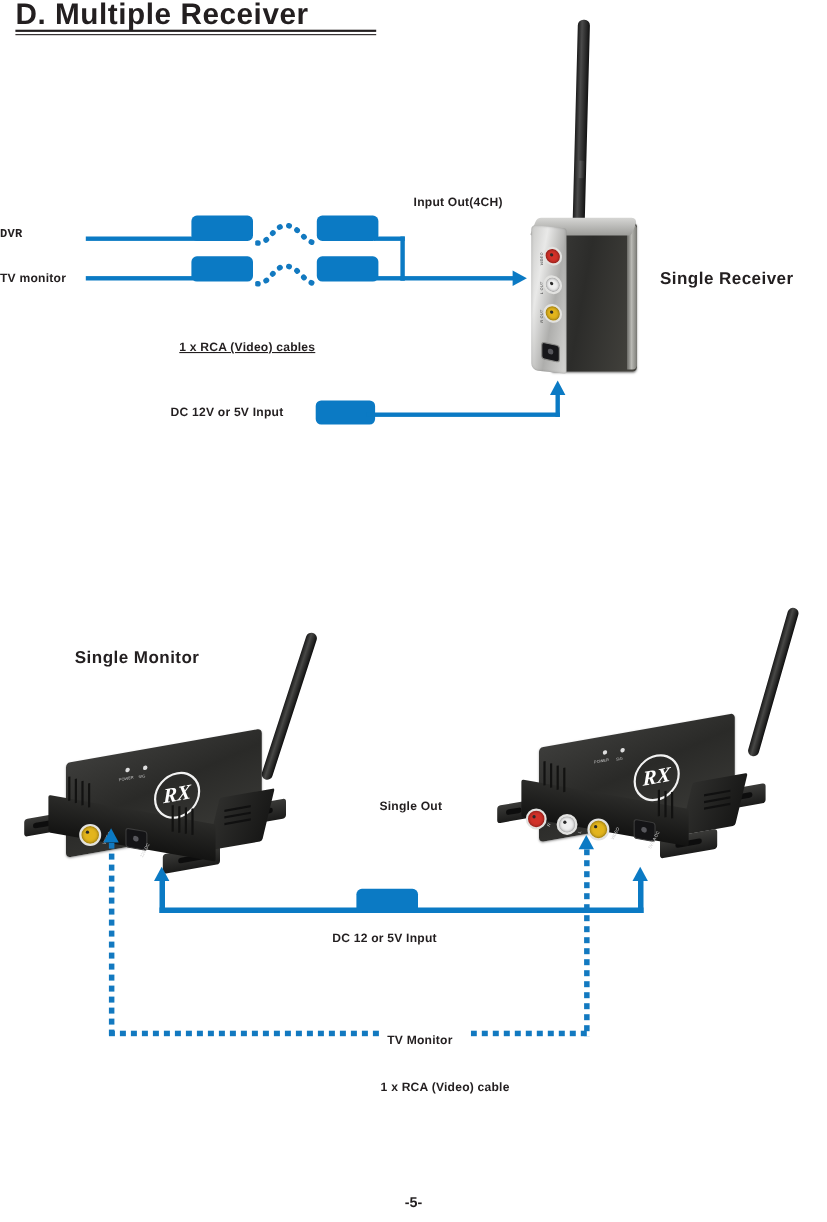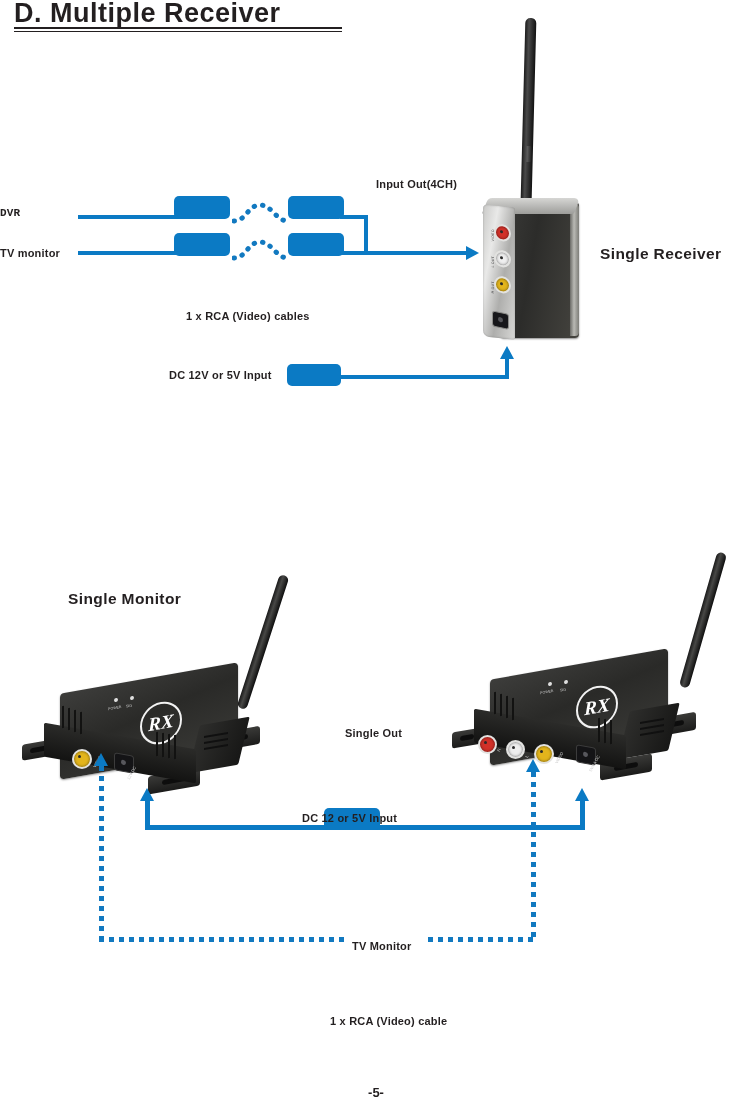--- a/index.html
+++ b/index.html
@@ -120,23 +120,23 @@
 <div class="abs blk" style="left:288px;top:233px;width:56px;height:23px;"></div>
 
 <div class="abs ln" style="left:340px;top:215px;width:28px;height:4px;"></div>
 <div class="abs ln" style="left:364px;top:215px;width:4px;height:40px;"></div>
 <div class="abs ln" style="left:340px;top:251px;width:28px;height:4px;"></div>
 <div class="abs ln" style="left:364px;top:251px;width:104px;height:4px;"></div>
 <div class="abs arrow-r" style="left:466px;top:246px;"></div>
 
 <div class="abs lbl" style="left:376px;top:178px;">Input Out(4CH)</div>
 
-<div class="abs lbl" style="left:186px;top:310px;">1 x RCA (Video) cables</div>
-
-<div class="abs lbl" style="left:169px;top:369px;">DC 12V or 5V Input</div>
+<div class="abs lbl" style="left:163px;top:310px;text-decoration:underline;">1 x RCA (Video) cables</div>
+
+<div class="abs lbl" style="left:155px;top:369px;">DC 12V or 5V Input</div>
 <div class="abs blk" style="left:287px;top:364px;width:54px;height:22px;"></div>
 <div class="abs ln" style="left:333px;top:375px;width:176px;height:4px;"></div>
 <div class="abs ln" style="left:505px;top:358px;width:4px;height:21px;"></div>
 <div class="abs arrow-u" style="left:500px;top:346px;"></div>
 
 <div class="abs" id="multi-dev">
   <div id="mr-ant"></div>
   <div id="mr-body"></div>
   <div id="mr-top"></div>
   <div id="mr-panel">
@@ -244,25 +244,25 @@
 </div>
 
 <div class="abs lbl" style="left:345px;top:727px;">Single Out</div>
 
 <div class="abs ln" style="left:145px;top:825px;width:440px;height:5px;"></div>
 <div class="abs blk" style="left:324px;top:808px;width:56px;height:22px;"></div>
 <div class="abs ln" style="left:145px;top:800px;width:5px;height:30px;"></div>
 <div class="abs arrow-u" style="left:140px;top:788px;"></div>
 <div class="abs ln" style="left:580px;top:800px;width:5px;height:30px;"></div>
 <div class="abs arrow-u" style="left:575px;top:788px;"></div>
-<div class="abs lbl" style="left:302px;top:812px;">DC 12 or 5V Input</div>
+<div class="abs lbl" style="left:302px;top:847px;">DC 12 or 5V Input</div>
 
 <div class="abs dotline-v" style="left:99px;top:766px;height:176px;"></div>
 <div class="abs arrow-u" style="left:94px;top:753px;"></div>
 <div class="abs dotline-h" style="left:99px;top:937px;width:248px;"></div>
 <div class="abs lbl" style="left:352px;top:940px;">TV Monitor</div>
 <div class="abs dotline-h" style="left:428px;top:937px;width:108px;"></div>
 <div class="abs dotline-v" style="left:531px;top:772px;height:170px;"></div>
 <div class="abs arrow-u" style="left:526px;top:759px;"></div>
 
-<div class="abs lbl" style="left:330px;top:983px;margin-top:32px;">1 x RCA (Video) cable</div>
+<div class="abs lbl" style="left:346px;top:983px;">1 x RCA (Video) cable</div>
 
 <div class="abs" id="pagenum">-5-</div>
 
 </body></html>

